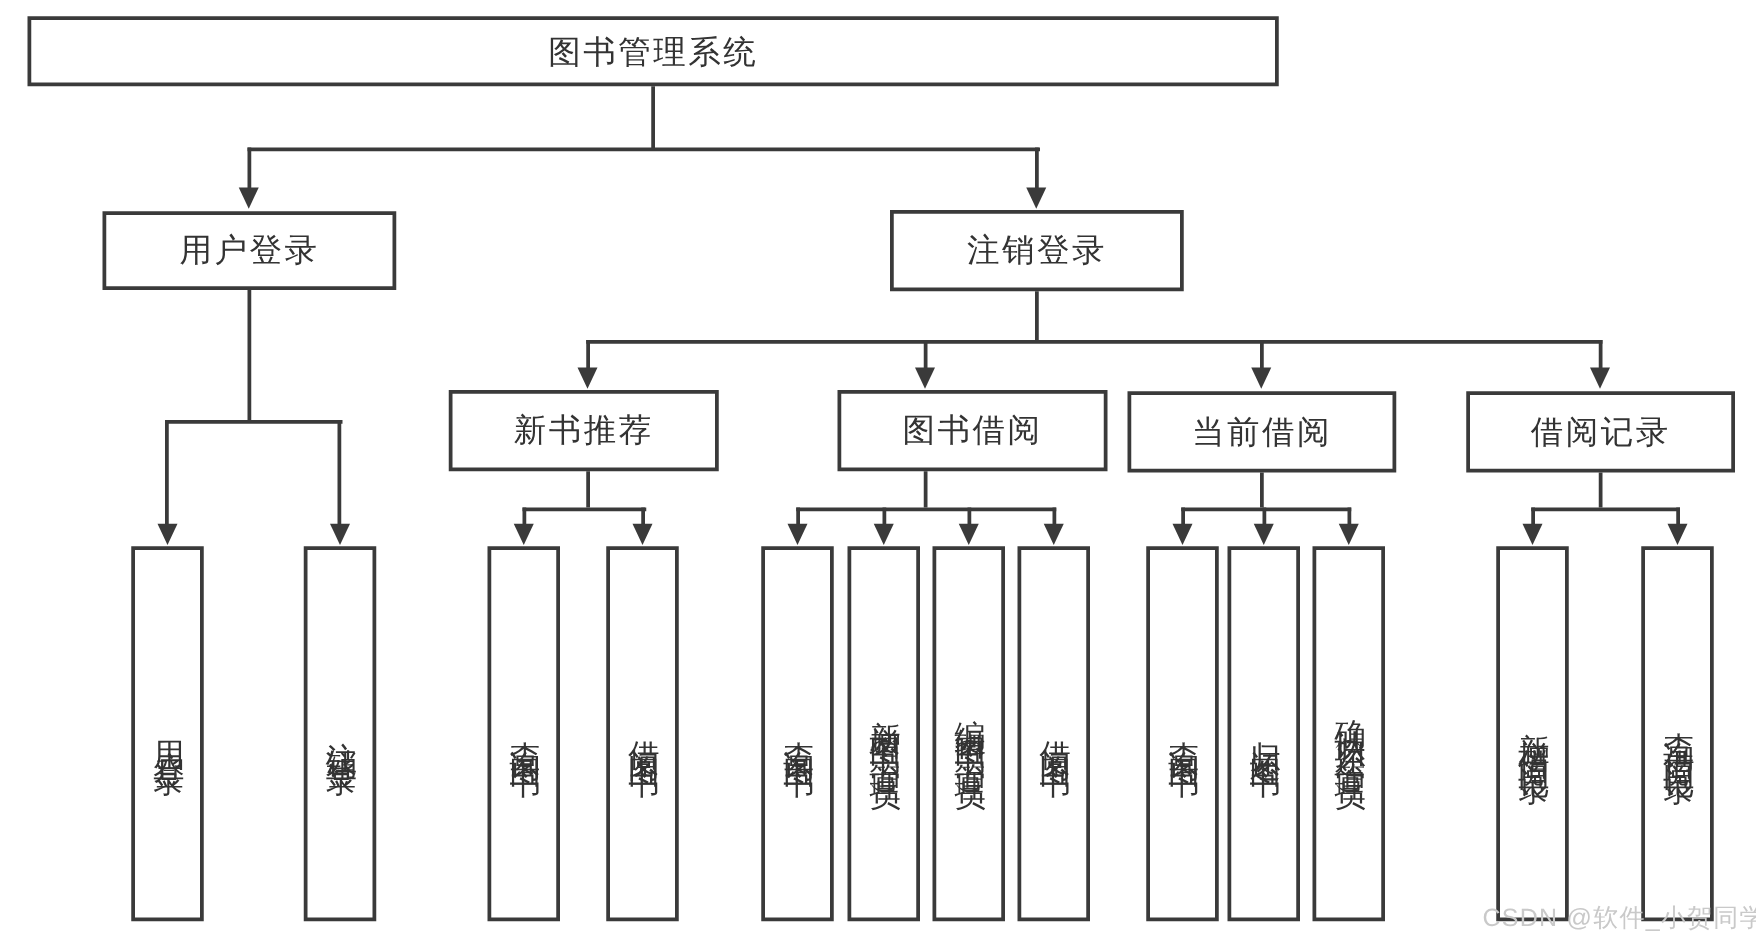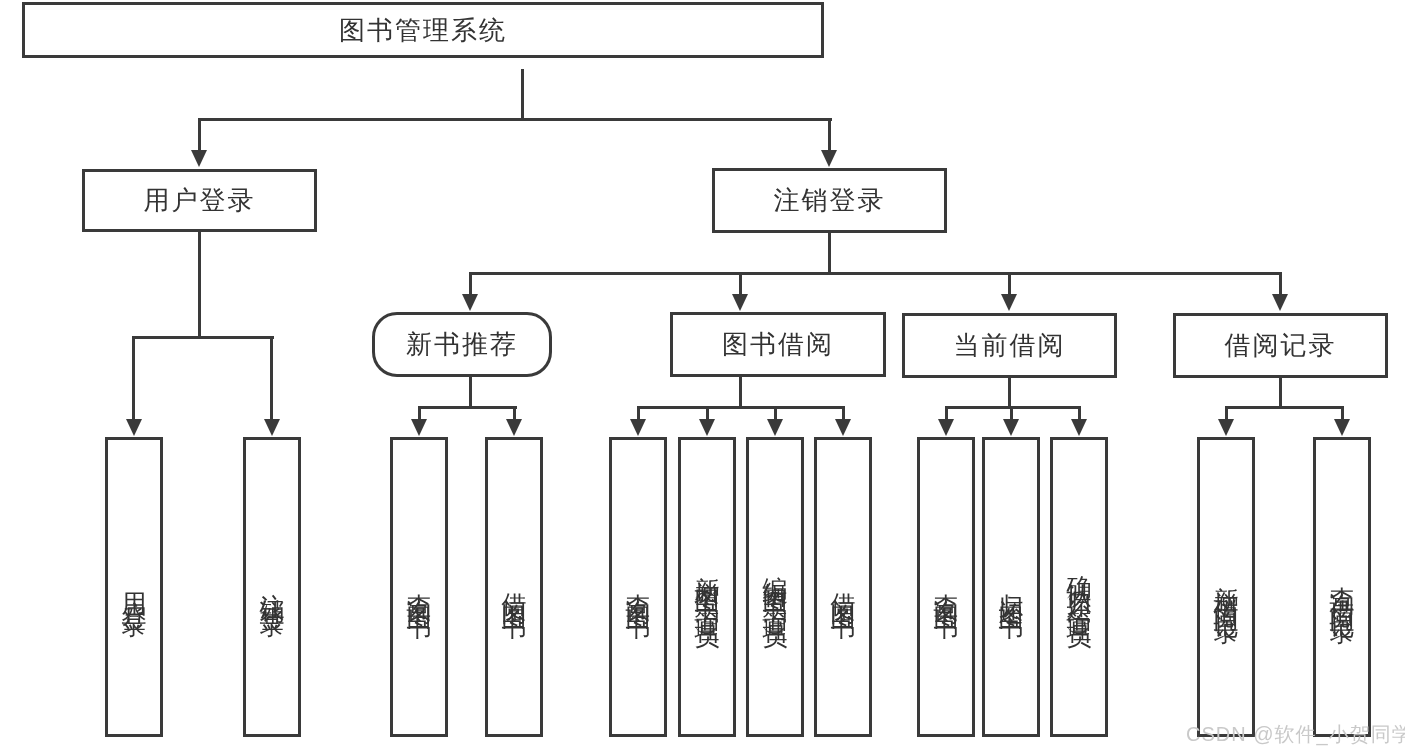--- a/index.html
+++ b/index.html
@@ -34,33 +34,33 @@
   .watermark{
     position:absolute;left:1186px;top:721px;z-index:5;
     color:var(--watermark);font-size:20px;letter-spacing:1px;white-space:nowrap;
   }
 </style>
 </head>
 <body>
 
 <div class="canvas">
 
-  <div class="box" style="left:22px;top:2px;width:802px;height:56px;justify-content:center;">
+  <div class="box" style="left:22px;top:13px;width:1001px;height:56px;justify-content:center;">
     <span class="h-label">图书管理系统</span>
   </div>
 
   <div class="box" style="left:82px;top:169px;width:235px;height:63px;">
     <span class="h-label">用户登录</span>
   </div>
 
   <div class="box" style="left:712px;top:168px;width:235px;height:65px;">
     <span class="h-label">注销登录</span>
   </div>
 
-  <div class="box" style="left:372px;top:312px;width:180px;height:65px;border-radius:25px;">
+  <div class="box" style="left:359px;top:312px;width:216px;height:65px;">
     <span class="h-label">新书推荐</span>
   </div>
 
   <div class="box" style="left:632px;top:312px;width:216px;height:65px;margin-left:38px;">
     <span class="h-label">图书借阅</span>
   </div>
 
   <div class="box" style="left:1173px;top:313px;width:215px;height:65px;">
     <span class="h-label">借阅记录</span>
   </div>

